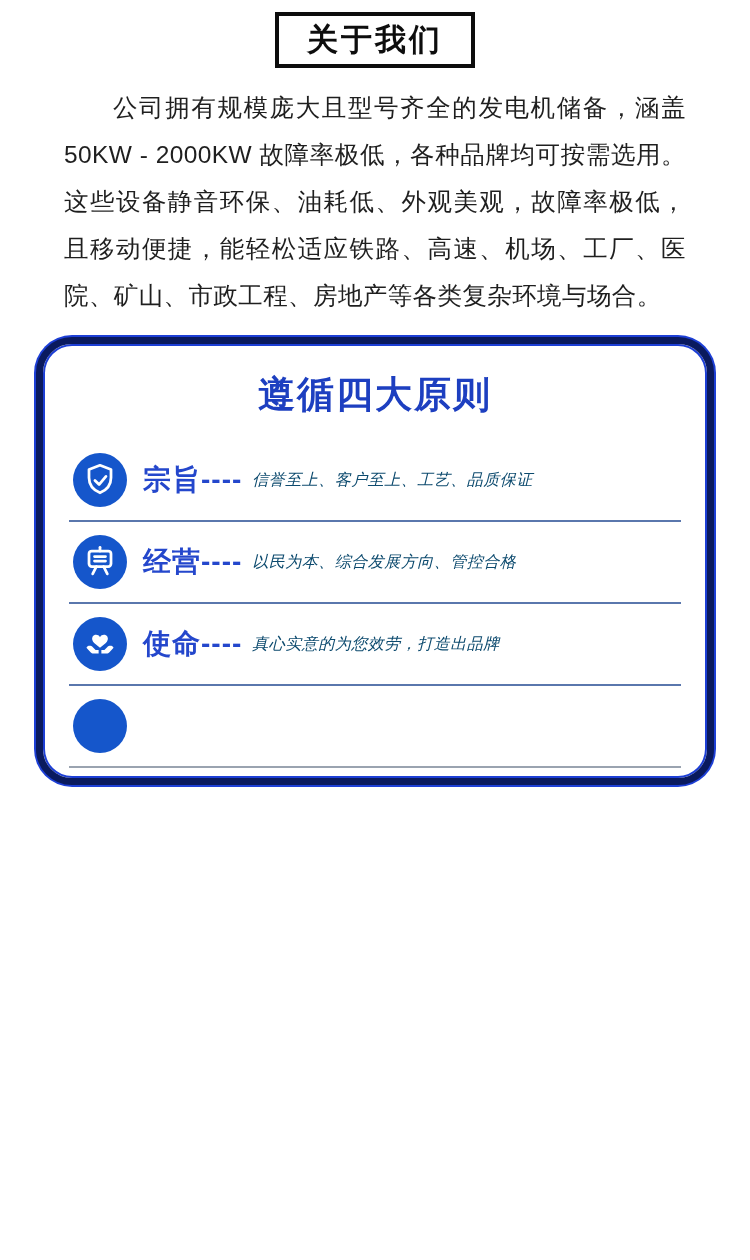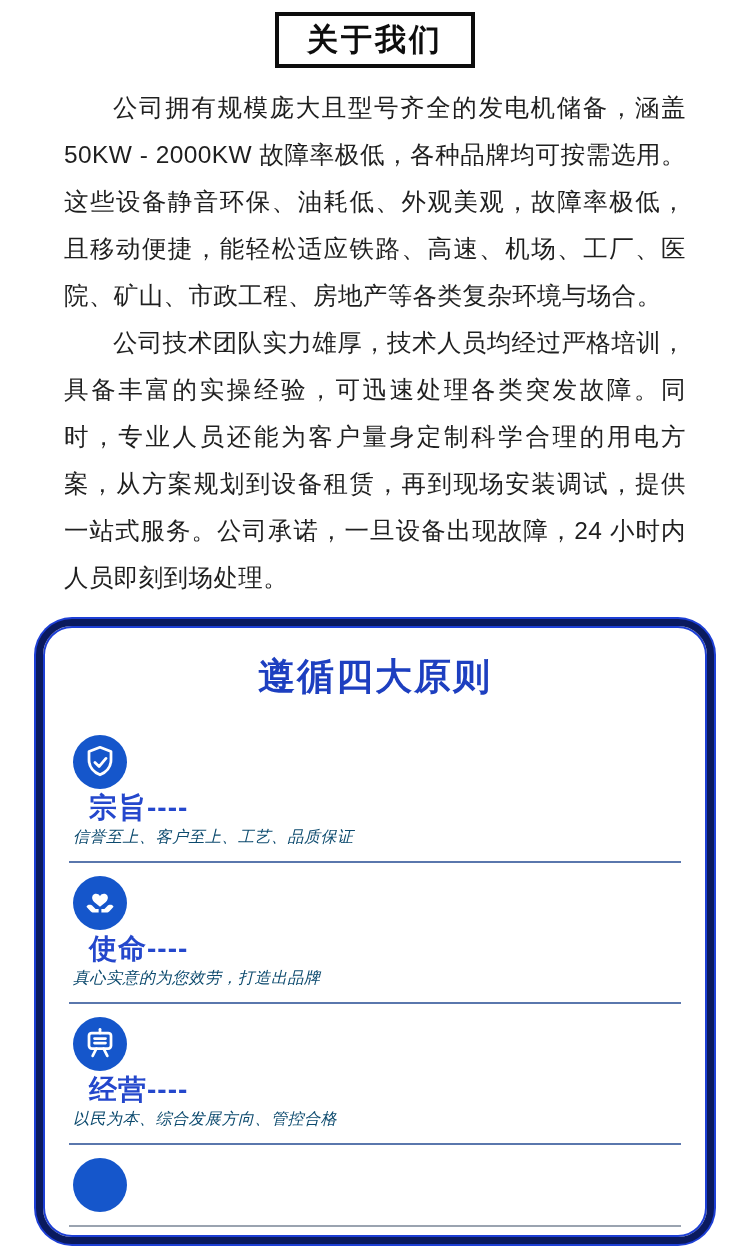--- a/index.html
+++ b/index.html
@@ -49,23 +49,23 @@
   .principles-title{
     text-align:center;
     font-size:37px;
     font-weight:800;
     color:var(--title_blue);
     letter-spacing:2px;
     margin:6px 0 20px;
   }
   .principle-row{
     display:flex;
+    align-items:center;
     padding:13px 4px;
     border-bottom:2px solid var(--divider);
-    flex-direction:column;
   }
   .principle-row:last-child{border-bottom-color:var(--divider_last);}
   .p-icon{
     flex:0 0 54px;
     width:54px;height:54px;border-radius:50%;
     background:var(--icon_bg);
     display:flex;align-items:center;justify-content:center;
   }
   .p-icon svg{width:44px;height:44px;}
   .p-label{
@@ -78,61 +78,60 @@
 </style>
 </head>
 <body>
 
 <div class="title-box">
   <span>关于我们</span>
 </div>
 
 <div class="about">
   <p>公司拥有规模庞大且型号齐全的发电机储备，涵盖50KW - 2000KW 故障率极低，各种品牌均可按需选用。这些设备静音环保、油耗低、外观美观，故障率极低，且移动便捷，能轻松适应铁路、高速、机场、工厂、医院、矿山、市政工程、房地产等各类复杂环境与场合。</p>
-  <p>公司技术团队实力雄厚，技术人员均经过严格培训，具备丰富的实操经验，可迅速处理各类突发故障。同时，专业人员还能为客户量身定制科学合理的用电方案，从方案规划到设备租赁，再到现场安装调试，提供一站式服务。公司承诺，一旦设备出现故障，24 小时内人员即刻到场处理。</p>
 </div>
 
 <div class="principles-card">
   <div class="principles-title">遵循四大原则</div>
 
   <div class="principle-row">
     <div class="p-icon">
       <svg viewBox="0 0 48 48" fill="none" stroke="#ffffff" stroke-width="3" stroke-linejoin="round">
         <path d="M24 8l12 4.5v9c0 8-5 13.5-12 16.5-7-3-12-8.5-12-16.5v-9z"></path>
         <path stroke-linecap="round" d="M18.5 24.5l4.5 4.5 7.5-9"></path>
       </svg>
     </div>
     <span class="p-label">宗旨----</span>
     <span class="p-text">信誉至上、客户至上、工艺、品质保证</span>
   </div>
 
   <div class="principle-row">
     <div class="p-icon">
-      <svg viewBox="0 0 48 48" fill="#ffffff">
-        <path d="M24 16.5c1.6-3.2 6.4-3.4 8-.6 1.3 2.3.4 5-1.6 6.9L24 28l-6.4-5.2c-2-1.9-2.9-4.6-1.6-6.9 1.6-2.8 6.4-2.6 8 .6z"></path>
-        <path d="M10.5 26.5c2-1 4.3-.4 5.7 1l3 3h3.3v3.8h-5.7c-1.2 0-2.3-.5-3.1-1.4l-4.5-4.8c.3-.6.8-1.2 1.3-1.6z"></path>
-        <path d="M37.5 26.5c-2-1-4.3-.4-5.7 1l-3 3h-3.3v3.8h5.7c1.2 0 2.3-.5 3.1-1.4l4.5-4.8c-.3-.6-.8-1.2-1.3-1.6z"></path>
-      </svg>
-    </div>
-    <span class="p-label">使命----</span>
-    <span class="p-text">真心实意的为您效劳，打造出品牌</span>
-  </div>
-
-  <div class="principle-row">
-    <div class="p-icon">
       <svg viewBox="0 0 48 48" fill="none" stroke="#ffffff" stroke-width="3" stroke-linecap="round" stroke-linejoin="round">
         <path d="M24 8v4"></path>
         <rect x="12" y="12" width="24" height="17" rx="3"></rect>
         <path d="M18 18h12M18 23h12"></path>
         <path d="M20 29l-4 8M28 29l4 8"></path>
       </svg>
     </div>
     <span class="p-label">经营----</span>
     <span class="p-text">以民为本、综合发展方向、管控合格</span>
   </div>
 
   <div class="principle-row">
     <div class="p-icon">
+      <svg viewBox="0 0 48 48" fill="#ffffff">
+        <path d="M24 16.5c1.6-3.2 6.4-3.4 8-.6 1.3 2.3.4 5-1.6 6.9L24 28l-6.4-5.2c-2-1.9-2.9-4.6-1.6-6.9 1.6-2.8 6.4-2.6 8 .6z"></path>
+        <path d="M10.5 26.5c2-1 4.3-.4 5.7 1l3 3h3.3v3.8h-5.7c-1.2 0-2.3-.5-3.1-1.4l-4.5-4.8c.3-.6.8-1.2 1.3-1.6z"></path>
+        <path d="M37.5 26.5c-2-1-4.3-.4-5.7 1l-3 3h-3.3v3.8h5.7c1.2 0 2.3-.5 3.1-1.4l4.5-4.8c-.3-.6-.8-1.2-1.3-1.6z"></path>
+      </svg>
+    </div>
+    <span class="p-label">使命----</span>
+    <span class="p-text">真心实意的为您效劳，打造出品牌</span>
+  </div>
+
+  <div class="principle-row">
+    <div class="p-icon">
       
     </div>
 
   </div>
 </div>
 
 </body></html>

